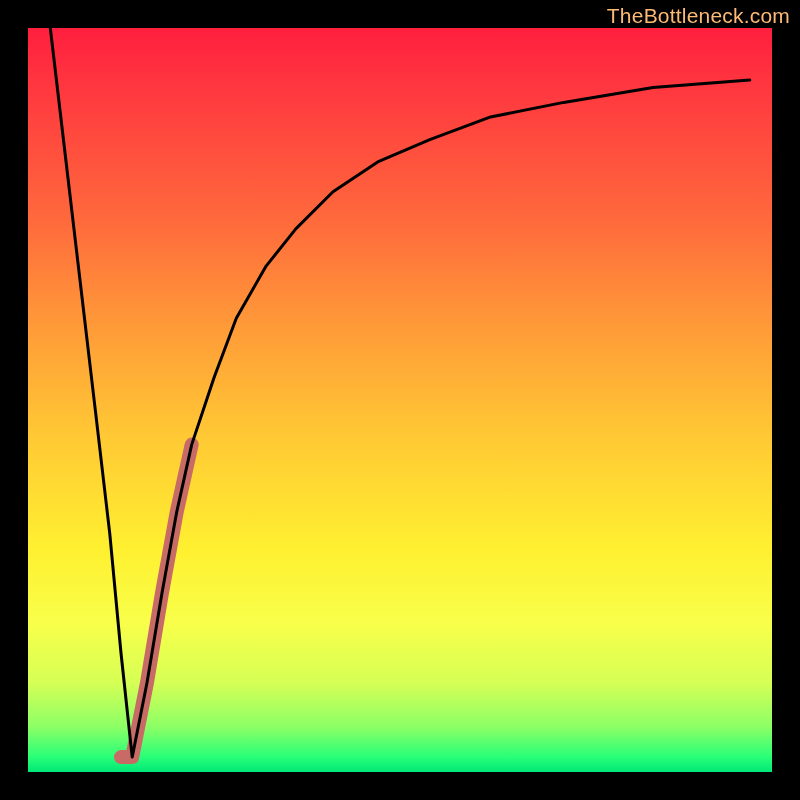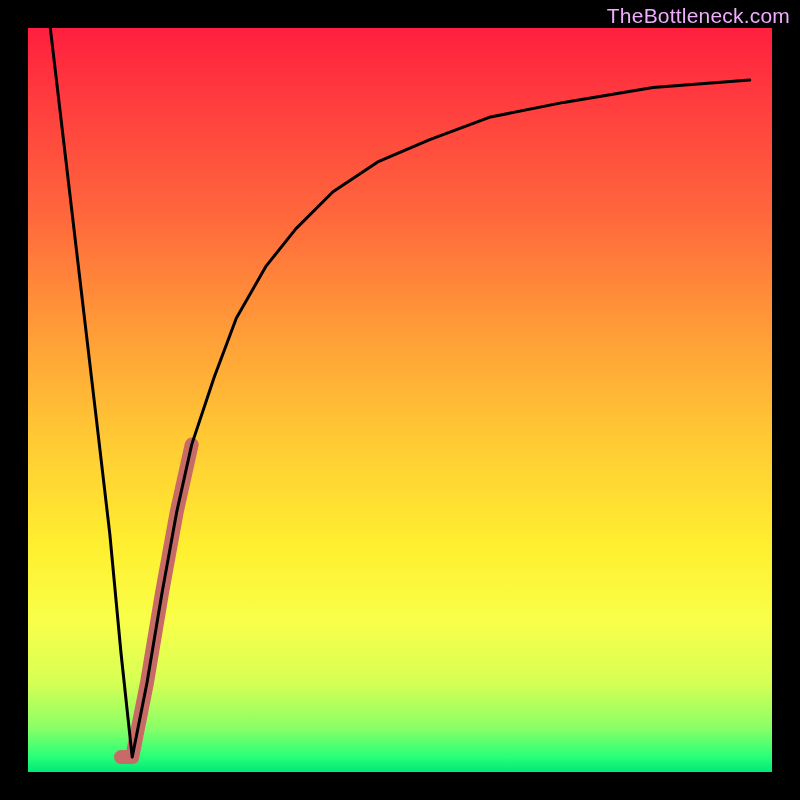--- a/index.html
+++ b/index.html
@@ -37,21 +37,21 @@
       #d6ff55 88%,
       #8bff66 94%,
       #28ff78 98%,
       #00e877 100%
     );
   }
   .watermark {
     position: absolute;
     top: 4px;
     right: 10px;
-    color: #f0abfc;
+    color: #fdba74;
     font-size: 21px;
     font-weight: 500;
     letter-spacing: 0.2px;
     user-select: none;
   }
   svg.curve {
     position: absolute;
     left: 0;
     top: 0;
     width: 744px;

